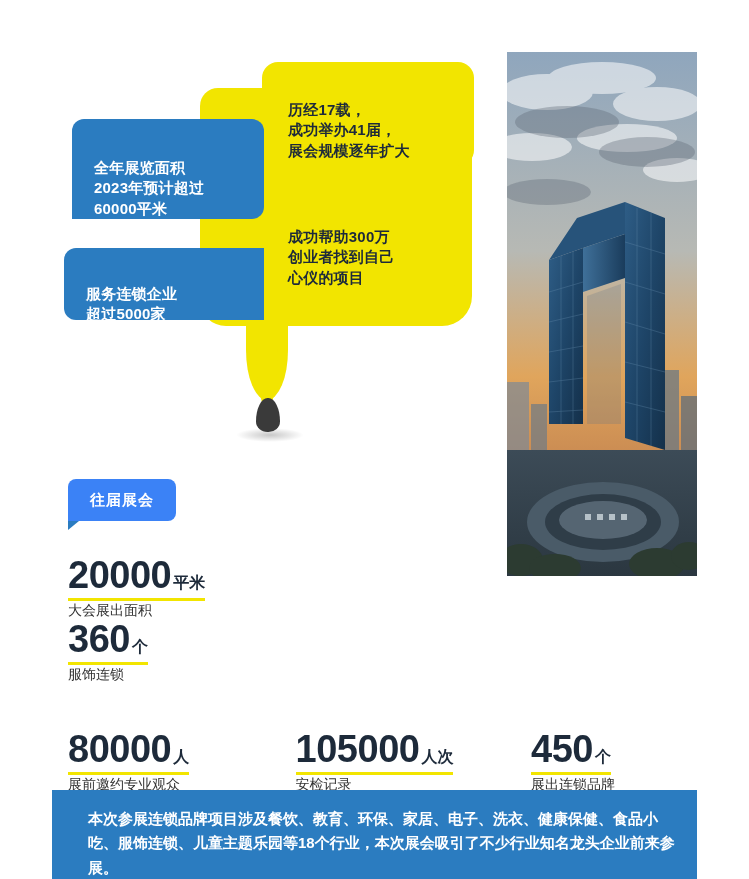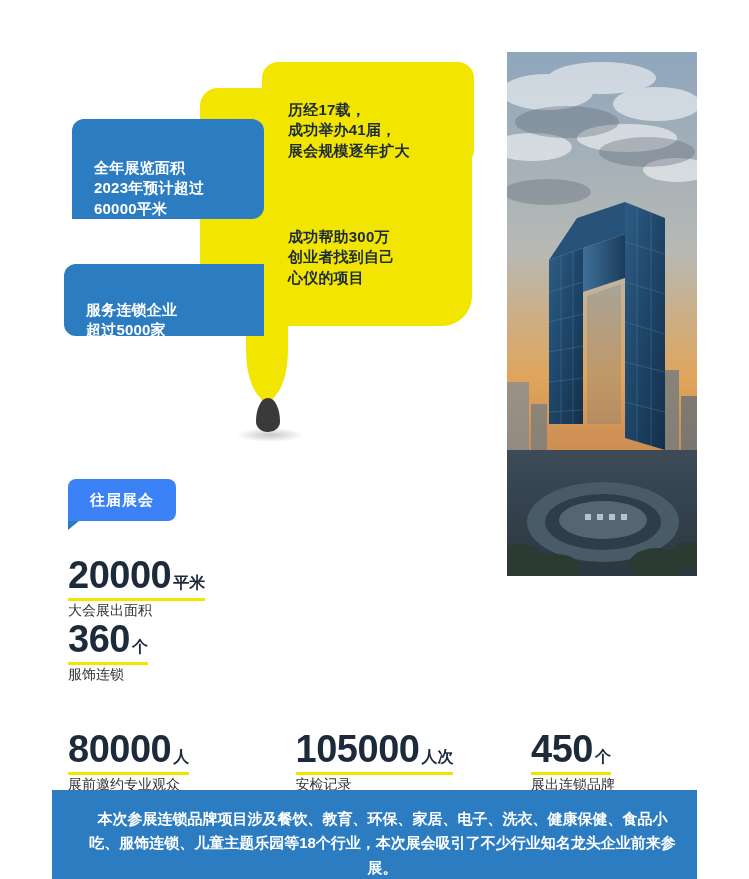--- a/index.html
+++ b/index.html
@@ -30,21 +30,20 @@
     z-index: 4;
   }
   .bubble-blue-2 {
     left: 64px; top: 248px;
     width: 200px; height: 72px;
     background: #2b7cc0;
     border-radius: 12px 0 0 12px;
     padding: 15px 0 0 22px;
     font-size: 15px;
     z-index: 4;
-    margin-top: 16px;
   }
   .bubble-yellow-main {
     left: 262px; top: 62px;
     width: 212px; height: 104px;
     background: #f2e500;
     color: #1d2a3a;
     border-radius: 16px;
     padding: 17px 0 0 26px;
     font-size: 15px;
     z-index: 3;
@@ -175,21 +174,20 @@
     position: absolute;
     left: 52px; top: 790px;
     width: 645px; height: 89px;
     background: #2b7cc0;
     color: #ffffff;
     font-size: 15px;
     font-weight: bold;
     line-height: 1.62;
     padding: 17px 20px 0 36px;
     z-index: 6;
-    text-align: center;
   }
 </style>
 </head>
 <body>
 
 <div class="page">
 
   <div class="yellow-body"></div>
   <div class="yellow-neck"></div>
   <div class="yellow-tail"></div>

